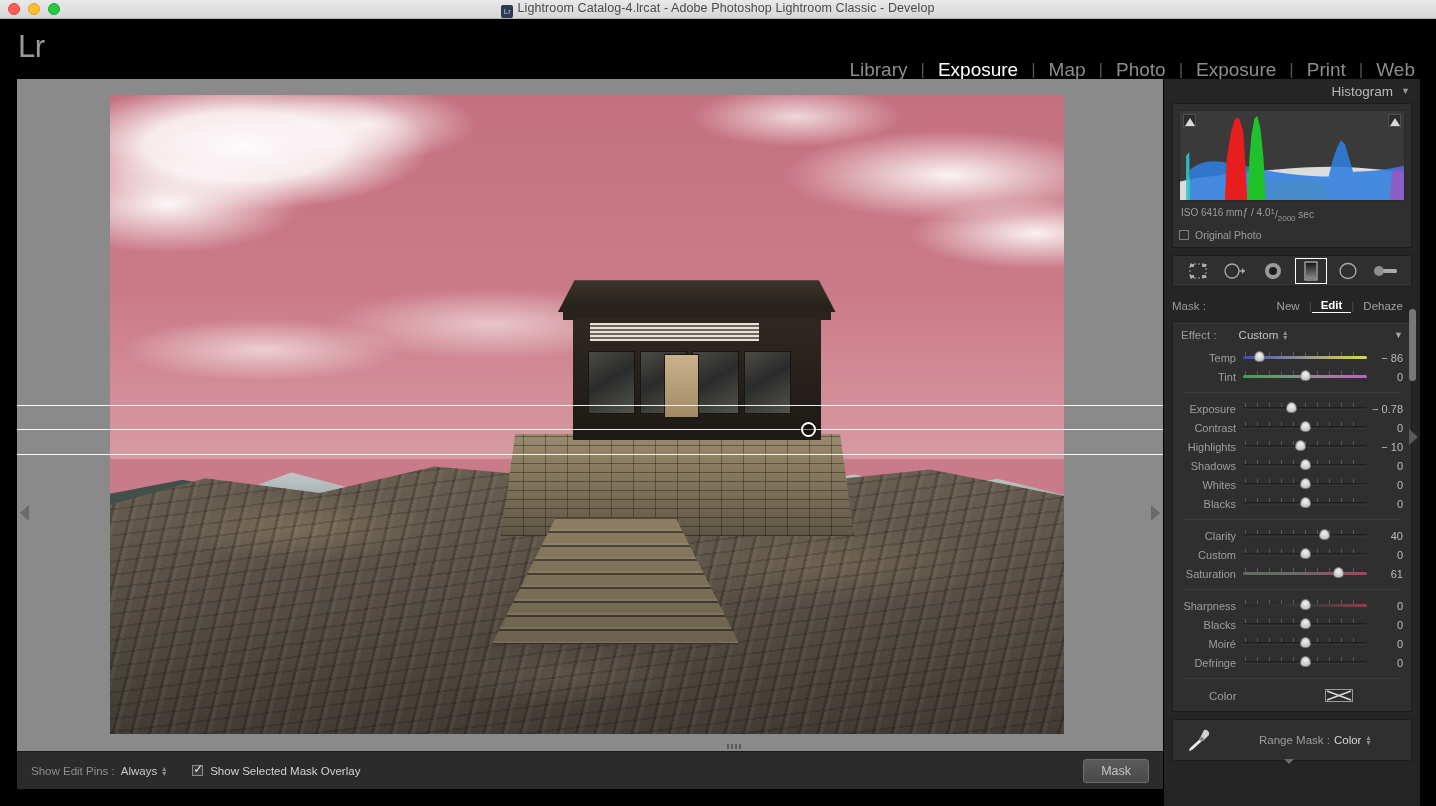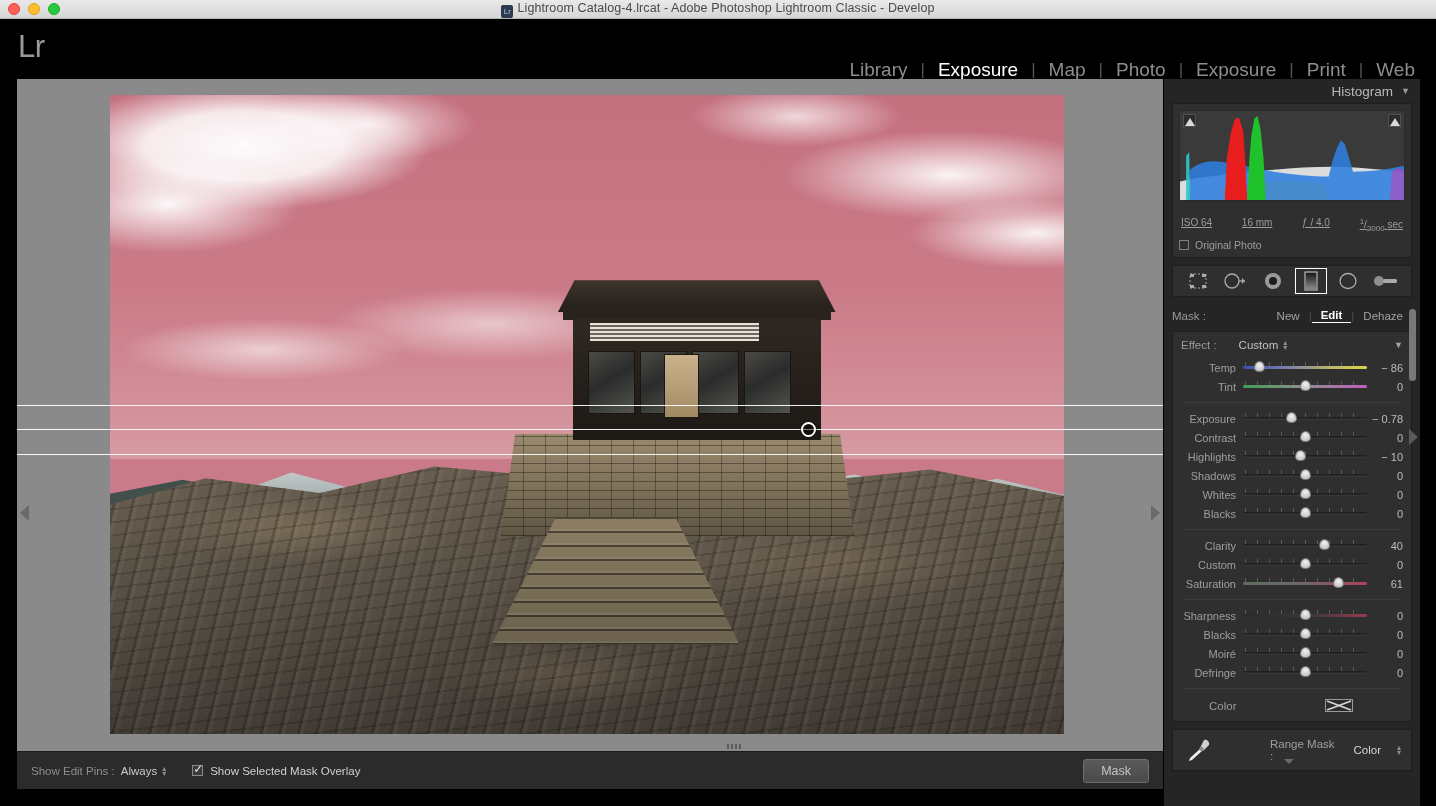--- a/index.html
+++ b/index.html
@@ -243,22 +243,22 @@
     position: absolute; top: 3px; width: 13px; height: 13px;
     background: #2b2b2b; border: 1px solid #505050;
   }
   .clip-tri::after {
     content: ""; position: absolute; left: 1px; top: 3px; width: 0; height: 0;
     border-left: 5px solid transparent; border-right: 5px solid transparent;
     border-bottom: 8px solid #d8d8d8;
   }
   .clip-l { left: 3px; } .clip-r { right: 3px; }
   .hist-meta {
-    display: flex; justify-content: space-between; margin-top: 16px;
-    font-size: 10px; color: #9d9d9d; padding: 0 2px; text-decoration: underline;
+    display: flex; margin-top: 6px;
+    font-size: 10px; color: #9d9d9d; padding: 0 2px;
   }
   .orig-row { margin-top: 6px; font-size: 10.5px; color: #9d9d9d; display: flex; align-items: center; }
   .orig-box { width: 10px; height: 10px; border: 1px solid #7e7e7e; margin-right: 6px; }
 
   
   .toolstrip {
     margin: 7px 8px 0; height: 32px; background: #2f2f2f; border: 1px solid #1d1d1d;
     display: flex; align-items: center; justify-content: space-around; padding: 0 6px;
   }
   .tool { width: 30px; height: 24px; display: flex; align-items: center; justify-content: center; }
@@ -317,21 +317,21 @@
     display: flex; align-items: center; justify-content: space-between;
     margin-top: 4px; padding: 4px 2px 0; font-size: 11.5px; color: #9e9e9e;
   }
   .color-swatch {
     width: 28px; height: 13px; border: 1px solid #9a9a9a; background: #2c2c2c;
     position: relative; margin-right: 48px;
   }
 
   .rangemask {
     margin: 7px 8px 0; height: 42px; background: #2f2f2f; border: 1px solid #1d1d1d;
-    display: flex; align-items: center; padding: 0 10px; font-size: 11.5px; color: #9e9e9e; gap: 11px;
+    display: flex; align-items: center; padding: 0 10px; font-size: 11.5px; color: #9e9e9e;
   }
   .rm-label { margin-left: 46px; }
   .rm-value { color: #d6d6d6; margin-left: 4px; }
 
   .bottom-btns {
     position: absolute; left: 8px; bottom: 10px; width: 240px;
     display: flex; gap: 7px;
   }
   .pbtn {
     flex: 1; height: 26px; background: linear-gradient(#4a4a4a, #3b3b3b);

